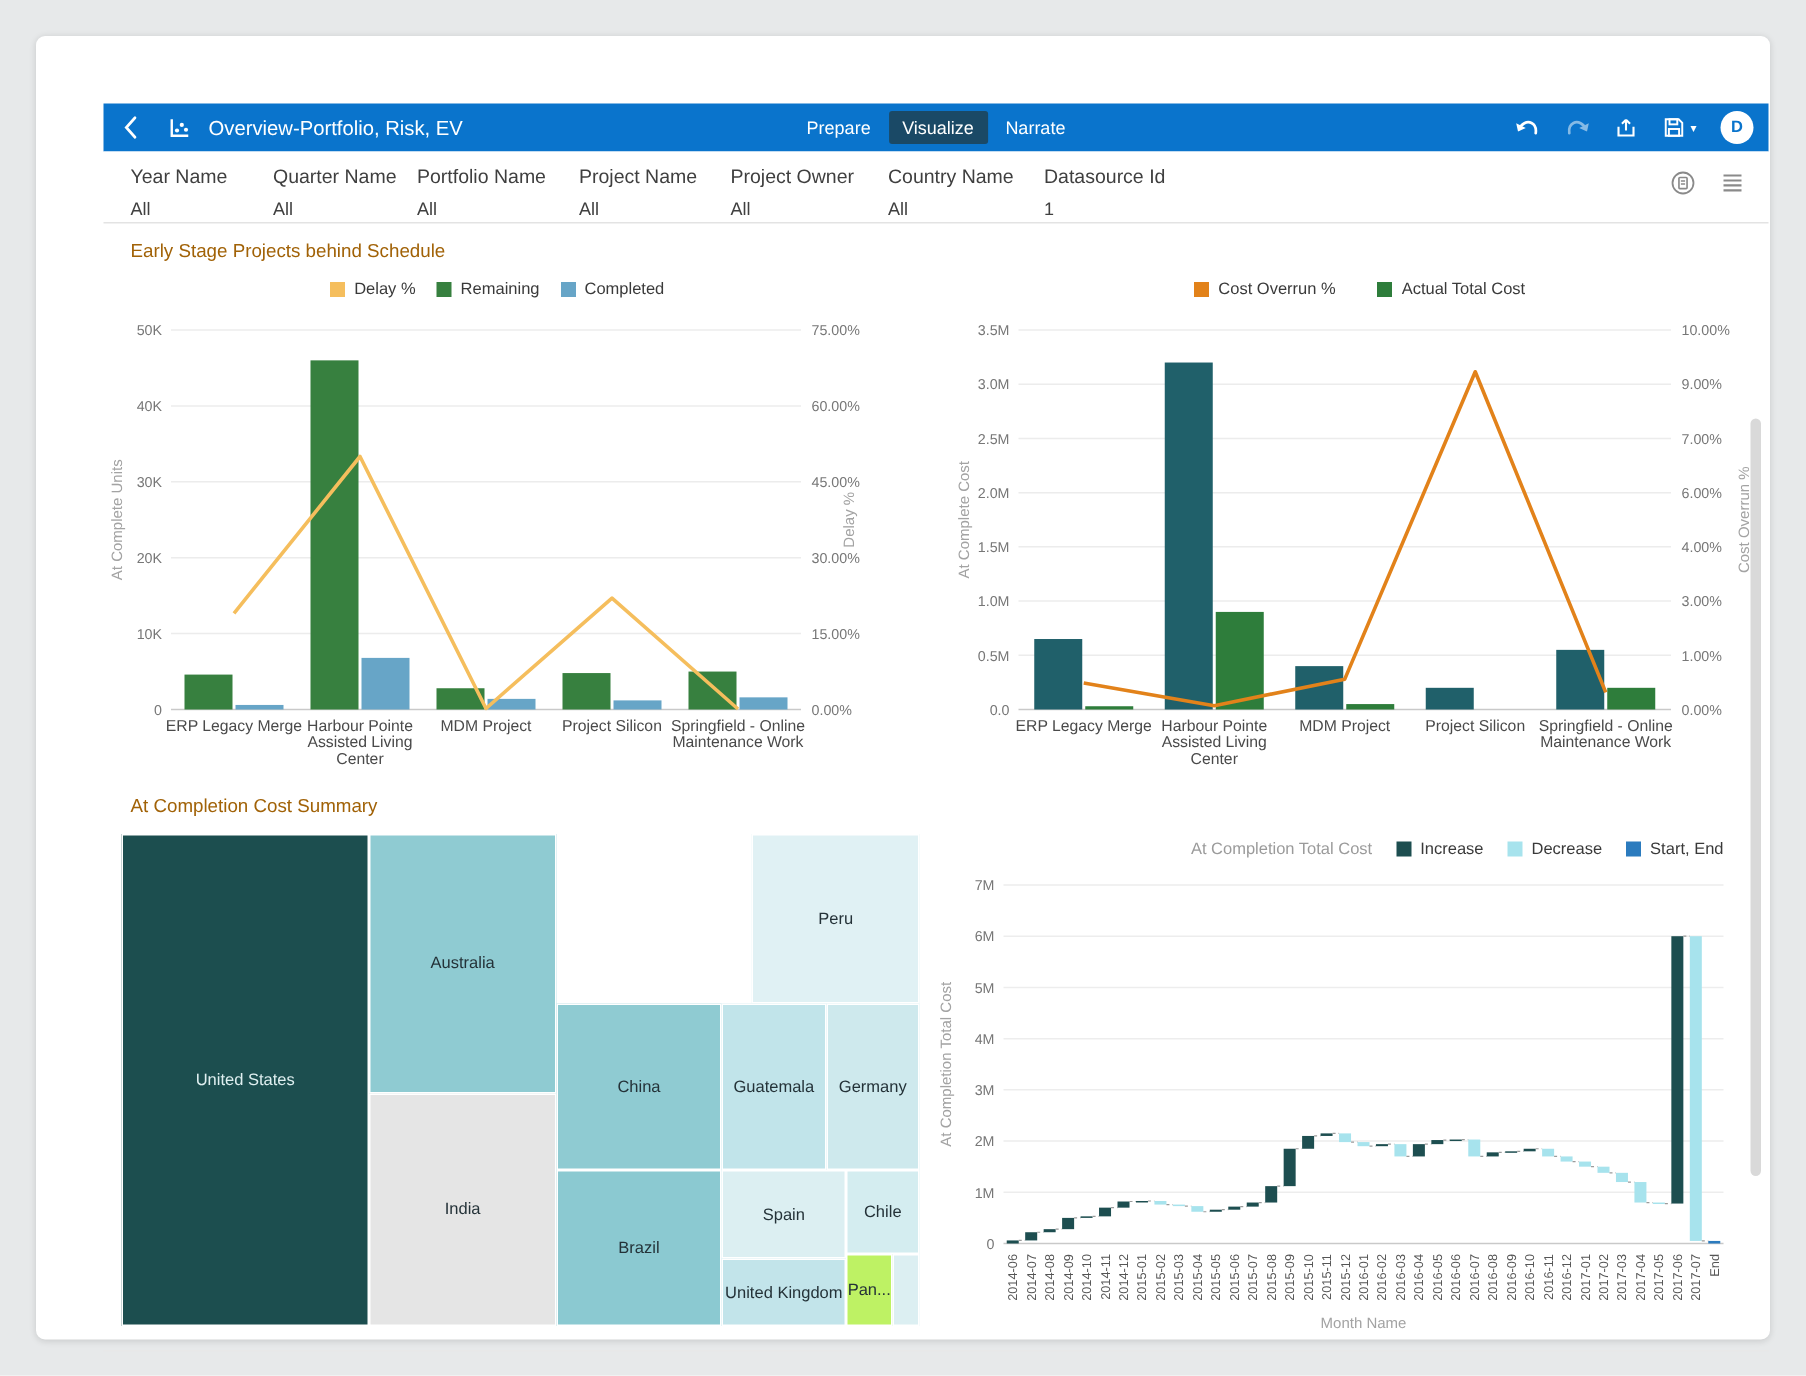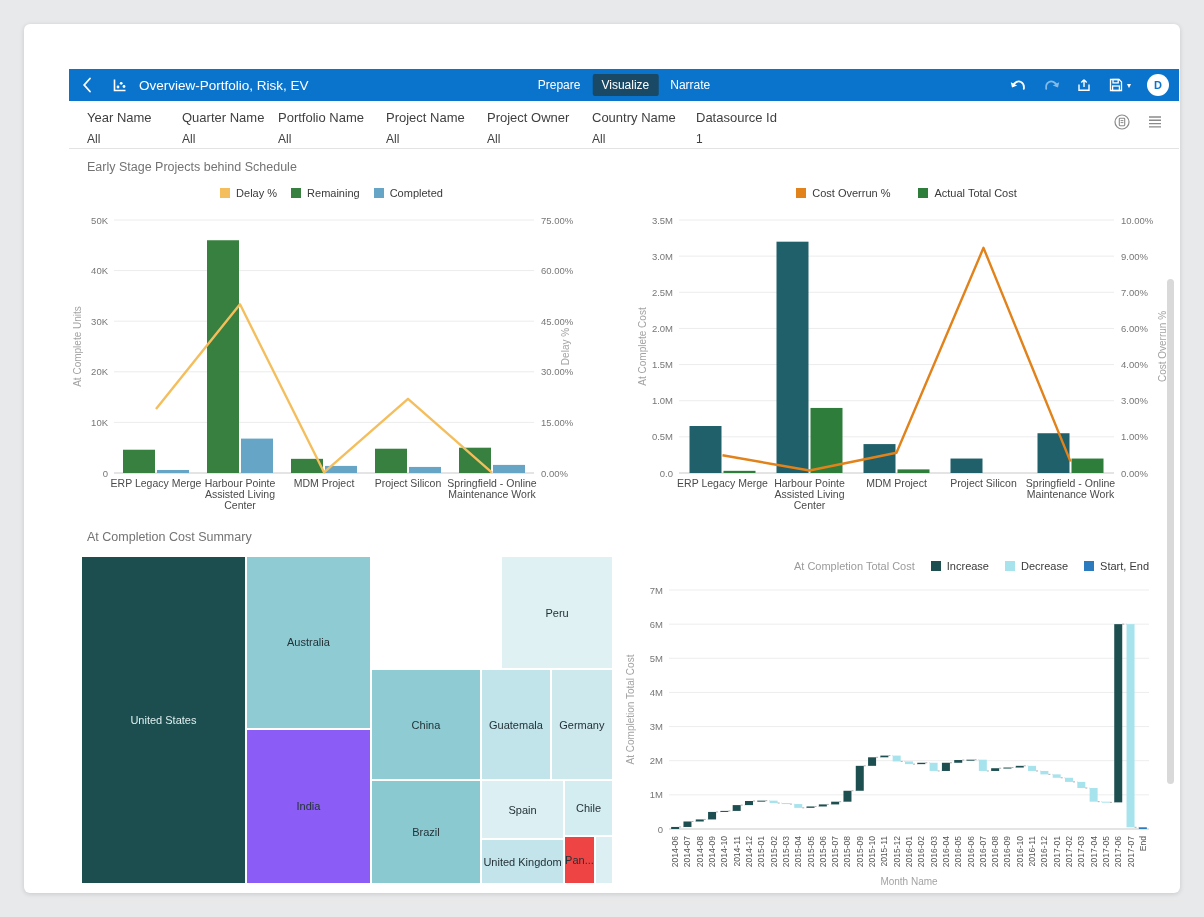--- a/index.html
+++ b/index.html
@@ -26,21 +26,21 @@
   .filter-item{cursor:pointer;}
   .filter-item:nth-child(1){width:95px;} .filter-item:nth-child(2){width:96px;}
   .filter-item:nth-child(3){width:108px;} .filter-item:nth-child(4){width:101px;}
   .filter-item:nth-child(5){width:105px;} .filter-item:nth-child(6){width:104px;}
   .filter-item:nth-child(7){width:90px;}
   .filter-label{font-size:13px;color:#3F3F3F;white-space:nowrap;}
   .filter-value{font-size:12px;color:#404040;margin-top:7px;}
   .filter-icons{position:absolute;right:16px;top:12px;display:flex;gap:16px;align-items:center;}
 
   
-  .section-title{position:absolute;font-size:12.5px;color:#737373;}
+  .section-title{position:absolute;font-size:12.5px;color:#a16207;}
   #sec1{left:63px;top:136px;} #sec2{left:63px;top:506px;}
 
   
   .legend-row{position:absolute;display:flex;align-items:center;font-size:11px;color:#3A3A3A;}
   #legend1{left:45px;top:163px;width:525px;justify-content:center;gap:14px;}
   #legend2{left:610px;top:163px;width:545px;justify-content:center;gap:28px;}
   #legend3{left:598px;top:536px;width:527px;justify-content:flex-end;gap:16px;}
   .lg-item{display:flex;align-items:center;cursor:pointer;}
   .lg-sq{width:10px;height:10px;display:inline-block;margin-right:6px;}
   .lg-title{color:#9B9B9B;}
@@ -294,30 +294,30 @@
         <text class="cat" x="262.5" y="283" text-anchor="middle">MDM Project</text>
         <text class="cat" x="349.5" y="283" text-anchor="middle">Project Silicon</text>
         <text class="cat" x="436.5" y="283" text-anchor="middle">Springfield - Online</text>
         <text class="cat" x="436.5" y="294" text-anchor="middle">Maintenance Work</text>
         <text class="axis-title" transform="rotate(-90 12 142.5)" x="12" y="142.5" text-anchor="middle">At Complete Cost</text>
         <text class="axis-title" transform="rotate(-90 532 142.5)" x="532" y="142.5" text-anchor="middle">Cost Overrun %</text>
       </svg>
     <div class="treemap" id="treemap">
         <div class="tm-cell" style="left: 0%; top: 0%; width: 31%; height: 100%; background: rgb(28, 78, 79); color: rgb(223, 239, 240);">United States</div>
         <div class="tm-cell" style="left: 31%; top: 0%; width: 23.5%; height: 52.7%; background: rgb(143, 203, 210);">Australia</div>
-        <div class="tm-cell" style="left: 31%; top: 52.7%; width: 23.5%; height: 47.3%; background: #8b5cf6;">India</div>
+        <div class="tm-cell" style="left: 31%; top: 52.7%; width: 23.5%; height: 47.3%; background: #e5e5e5;">India</div>
         <div class="tm-cell" style="left: 79%; top: 0%; width: 21%; height: 34.5%; background: rgb(224, 241, 244);">Peru</div>
         <div class="tm-cell" style="left: 54.5%; top: 34.5%; width: 20.7%; height: 33.9%; background: rgb(143, 203, 210);">China</div>
         <div class="tm-cell" style="left: 75.2%; top: 34.5%; width: 13.1%; height: 33.9%; background: rgb(193, 228, 234);">Guatemala</div>
         <div class="tm-cell" style="left: 88.3%; top: 34.5%; width: 11.7%; height: 33.9%; background: rgb(206, 233, 237);">Germany</div>
         <div class="tm-cell" style="left: 54.5%; top: 68.4%; width: 20.7%; height: 31.6%; background: rgb(139, 201, 209);">Brazil</div>
         <div class="tm-cell" style="left: 75.2%; top: 68.4%; width: 15.6%; height: 18%; background: rgb(220, 239, 242);">Spain</div>
         <div class="tm-cell" style="left: 90.8%; top: 68.4%; width: 9.2%; height: 17%; background: rgb(212, 237, 240);">Chile</div>
         <div class="tm-cell" style="left: 75.2%; top: 86.4%; width: 15.6%; height: 13.6%; background: rgb(194, 228, 234);">United Kingdom</div>
-        <div class="tm-cell" style="left: 90.8%; top: 85.4%; width: 5.8%; height: 14.6%; background: #ef4444; text-align: center;">Pan...</div>
+        <div class="tm-cell" style="left: 90.8%; top: 85.4%; width: 5.8%; height: 14.6%; background: #bef264; text-align: center;">Pan...</div>
         <div class="tm-cell" style="left: 96.6%; top: 85.4%; width: 3.4%; height: 14.6%; background: rgb(220, 239, 242);"></div>
       </div>
     <svg class="chart" id="chart3" width="552" height="318">
         <text class="tick" x="41" y="252.5" text-anchor="end">0</text>
         <line x1="47" y1="214.85714285714286" x2="527" y2="214.85714285714286" stroke="#EDEDED"></line>
         <text class="tick" x="41" y="218.35714285714286" text-anchor="end">1M</text>
         <line x1="47" y1="180.71428571428572" x2="527" y2="180.71428571428572" stroke="#EDEDED"></line>
         <text class="tick" x="41" y="184.21428571428572" text-anchor="end">2M</text>
         <line x1="47" y1="146.57142857142856" x2="527" y2="146.57142857142856" stroke="#EDEDED"></line>
         <text class="tick" x="41" y="150.07142857142856" text-anchor="end">3M</text>

